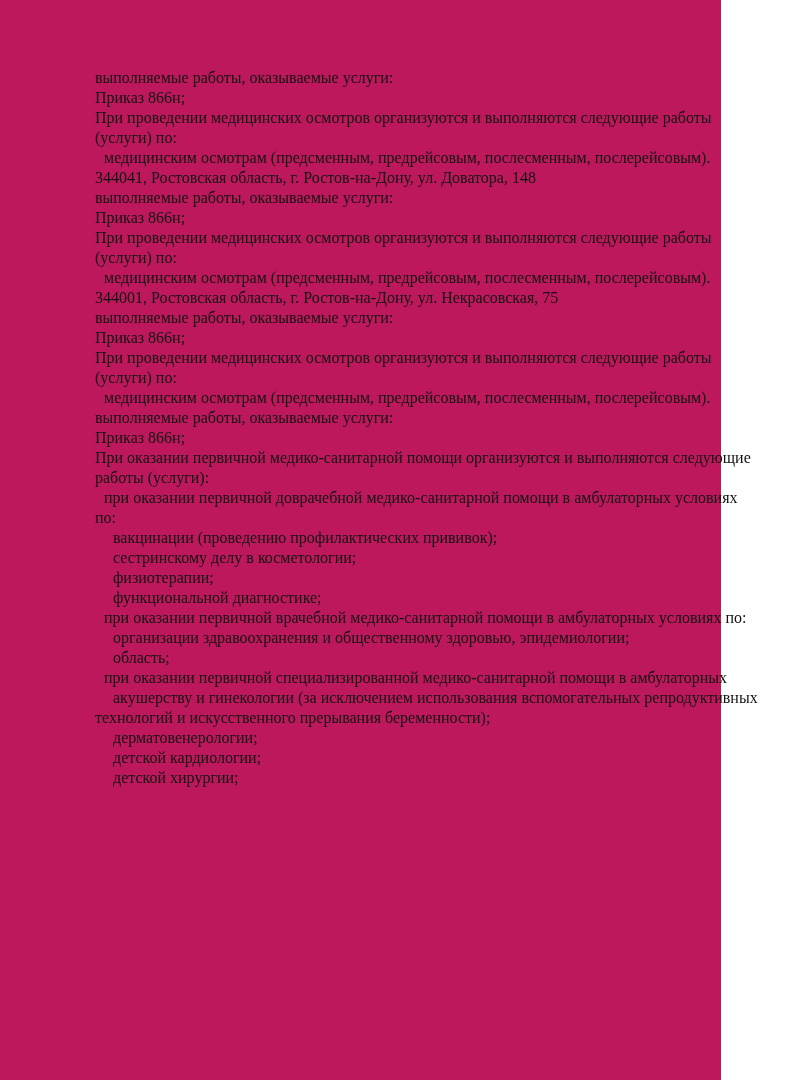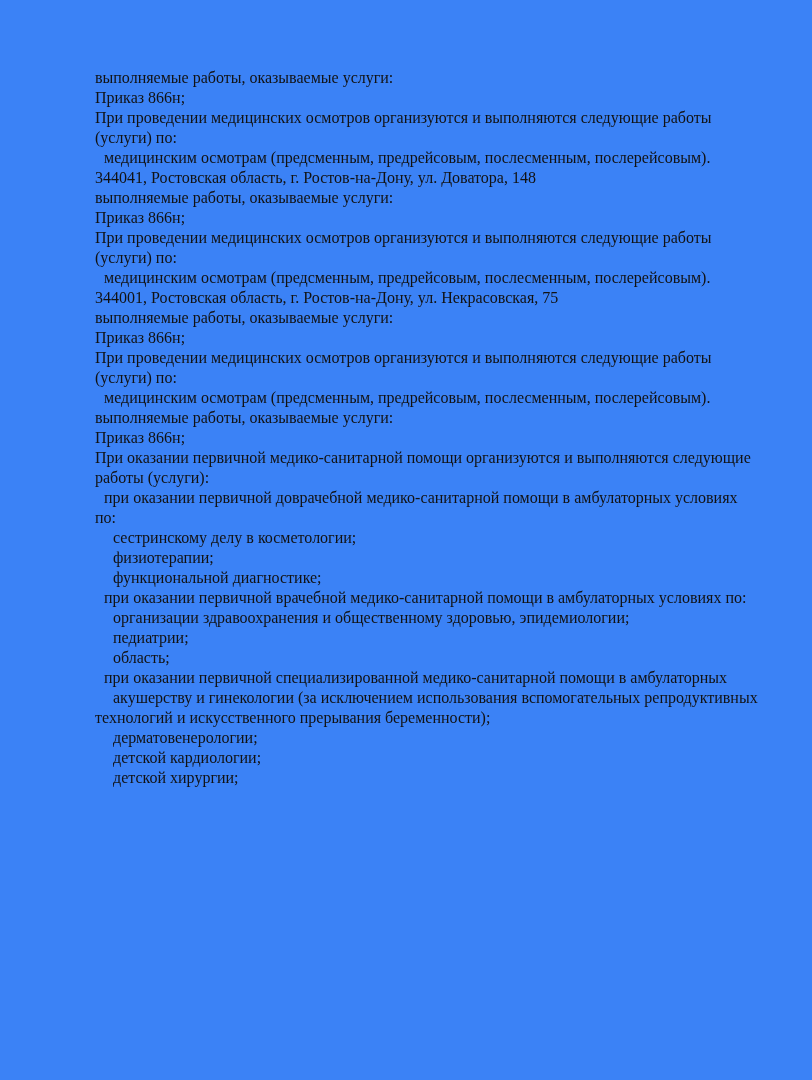--- a/index.html
+++ b/index.html
@@ -11,24 +11,24 @@
     height: 1080px;
     background: #ffffff;
     overflow: hidden;
     font-family: "Liberation Serif", "DejaVu Serif", serif;
     font-size: 16px;
     line-height: 20px;
     color: #121212;
   }
   .page {
     box-sizing: border-box;
-    width: 812px;
+    width: 721px;
     height: 1080px;
     padding: 68px 30px 0 95px;
-    background: #3b82f6;
+    background: #be185d;
   }
   .section { margin: 0; }
   .section + .section { }
   .line {
     white-space: pre;
     margin: 0;
     padding: 0;
   }
   .indent-0 { padding-left: 0; }
   .indent-1 { padding-left: 9px; font-family: Liberation Serif, serif; }
@@ -61,26 +61,26 @@
       <div class="line indent-0">(услуги) по:</div>
       <div class="line indent-1">медицинским осмотрам (предсменным, предрейсовым, послесменным, послерейсовым).</div>
     </div>
     <div class="section">
       <div class="line indent-0">выполняемые работы, оказываемые услуги:</div>
       <div class="line indent-0">Приказ 866н;</div>
       <div class="line indent-0">При оказании первичной медико-санитарной помощи организуются и выполняются следующие</div>
       <div class="line indent-0">работы (услуги):</div>
       <div class="line indent-1">при оказании первичной доврачебной медико-санитарной помощи в амбулаторных условиях</div>
       <div class="line indent-0">по:</div>
+      <div class="line indent-2">вакцинации (проведению профилактических прививок);</div>
       <div class="line indent-2">сестринскому делу в косметологии;</div>
       <div class="line indent-2">физиотерапии;</div>
       <div class="line indent-2">функциональной диагностике;</div>
       <div class="line indent-1">при оказании первичной врачебной медико-санитарной помощи в амбулаторных условиях по:</div>
       <div class="line indent-2">организации здравоохранения и общественному здоровью, эпидемиологии;</div>
-      <div class="line indent-2">педиатрии;</div>
       <div class="line indent-2">область;</div>
       <div class="line indent-1">при оказании первичной специализированной медико-санитарной помощи в амбулаторных</div>
       <div class="line indent-2">акушерству и гинекологии (за исключением использования вспомогательных репродуктивных</div>
       <div class="line indent-0">технологий и искусственного прерывания беременности);</div>
       <div class="line indent-2">дерматовенерологии;</div>
       <div class="line indent-2">детской кардиологии;</div>
       <div class="line indent-2">детской хирургии;</div>
     </div>
   </div>
 

